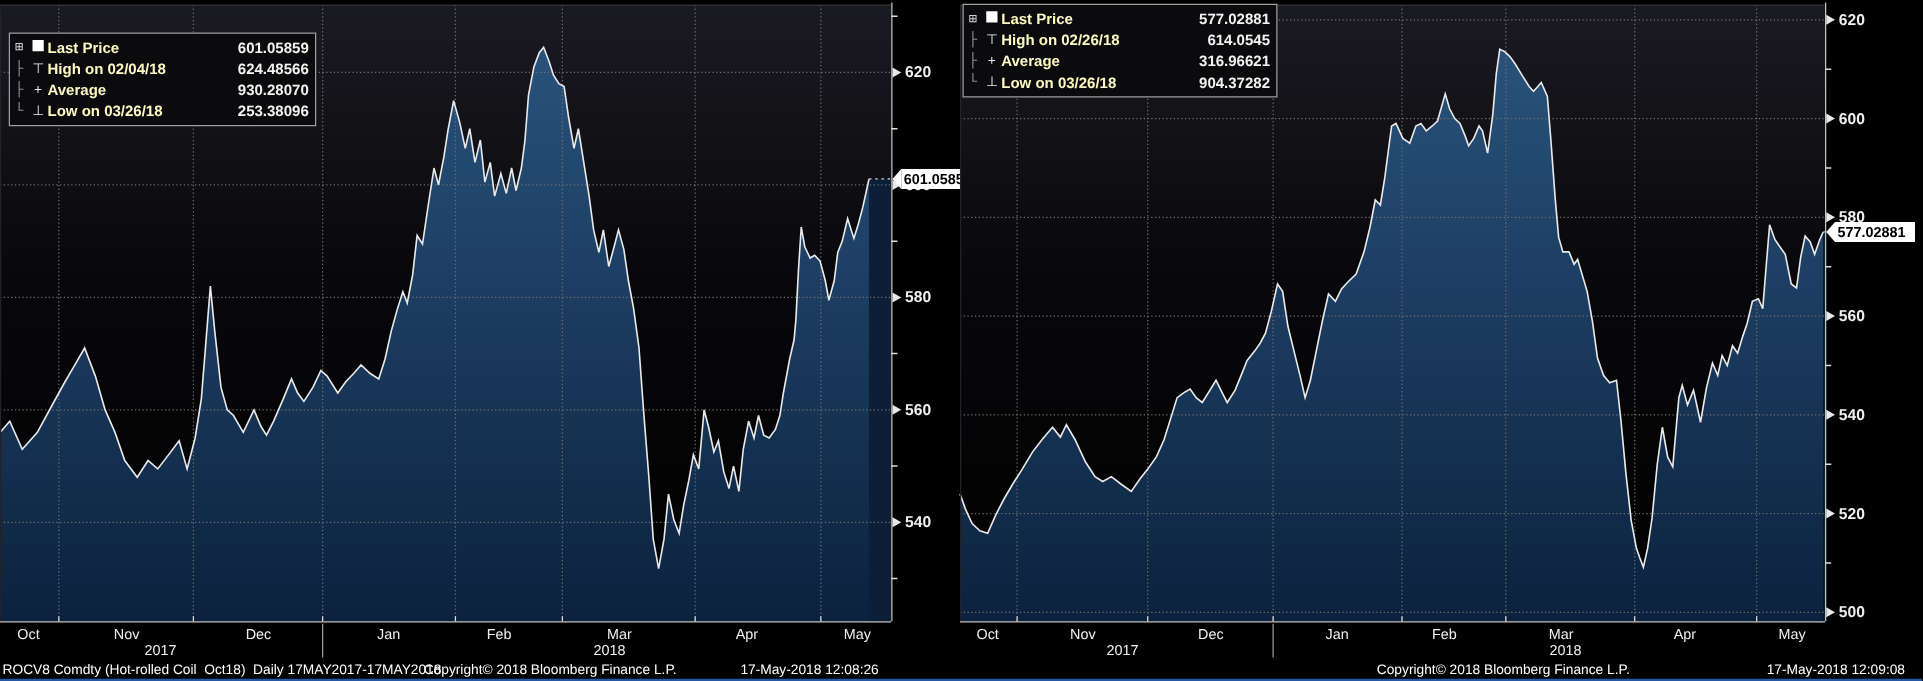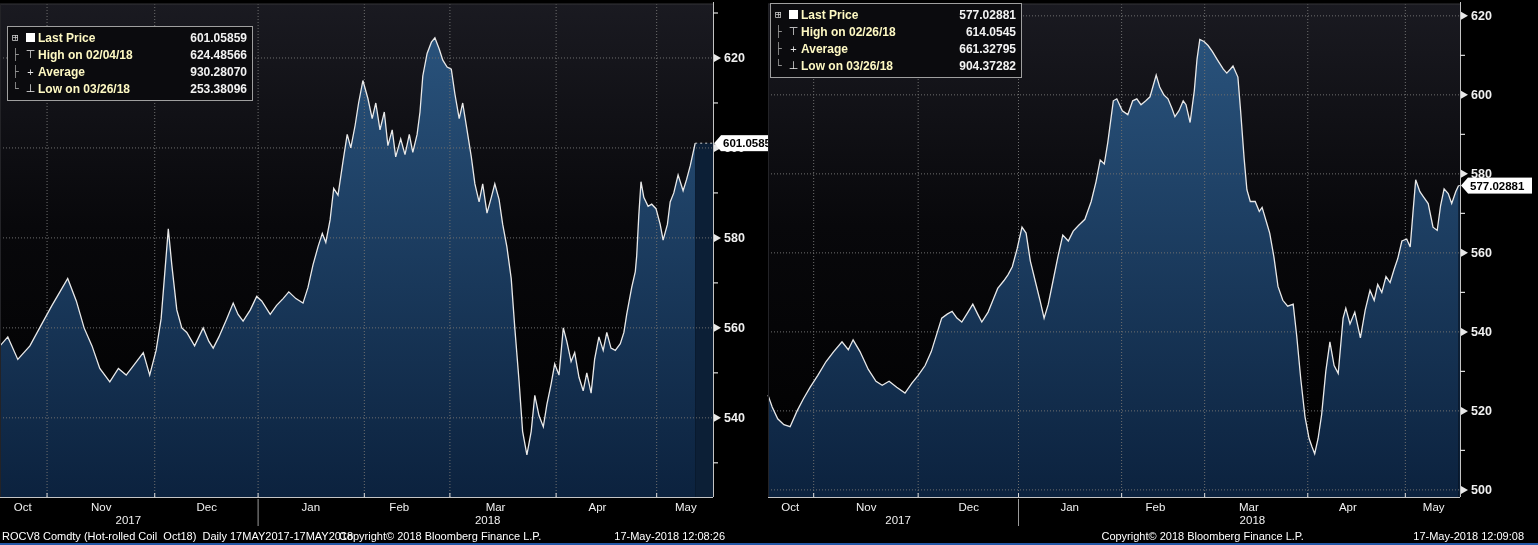--- a/index.html
+++ b/index.html
@@ -131,21 +131,21 @@
         <div class="lg-row">
           <span class="lg-tree">└</span>
           <span class="lg-marker">⊥</span>
           <span class="lg-label">Low on 03/26/18</span>
           <span class="lg-value">253.38096</span>
         </div>
       </div>
     <div class="footer">
       <span class="f-left">ROCV8 Comdty (Hot-rolled Coil  Oct18)  Daily 17MAY2017-17MAY2018</span>
       <span class="f-center">Copyright© 2018 Bloomberg Finance L.P.</span>
-      <span style="right:50px;">17-May-2018 12:08:26</span>
+      <span style="right:72px;">17-May-2018 12:08:26</span>
     </div>
   </div>
 
   <div class="chart-panel" id="panel-1" style="left:762px; width:776px;">
     <svg class="chart-svg" id="svg-1" width="776" height="528">
         <defs>
           <linearGradient id="area1" x1="0" y1="0" x2="0" y2="1">
             <stop offset="0%" stop-color="#2a5580" stop-opacity="0.95"></stop>
             <stop offset="100%" stop-color="#0c2340" stop-opacity="0.97"></stop>
           </linearGradient>
@@ -230,21 +230,21 @@
         <div class="lg-row">
           <span class="lg-tree">├</span>
           <span class="lg-marker">⊤</span>
           <span class="lg-label">High on 02/26/18</span>
           <span class="lg-value">614.0545</span>
         </div>
         <div class="lg-row">
           <span class="lg-tree">├</span>
           <span class="lg-marker">+</span>
           <span class="lg-label">Average</span>
-          <span class="lg-value">661.32795</span>
+          <span class="lg-value">316.96621</span>
         </div>
         <div class="lg-row">
           <span class="lg-tree">└</span>
           <span class="lg-marker">⊥</span>
           <span class="lg-label">Low on 03/26/18</span>
           <span class="lg-value">904.37282</span>
         </div>
       </div>
     <div class="footer">
       <span class="f-center">Copyright© 2018 Bloomberg Finance L.P.</span>

